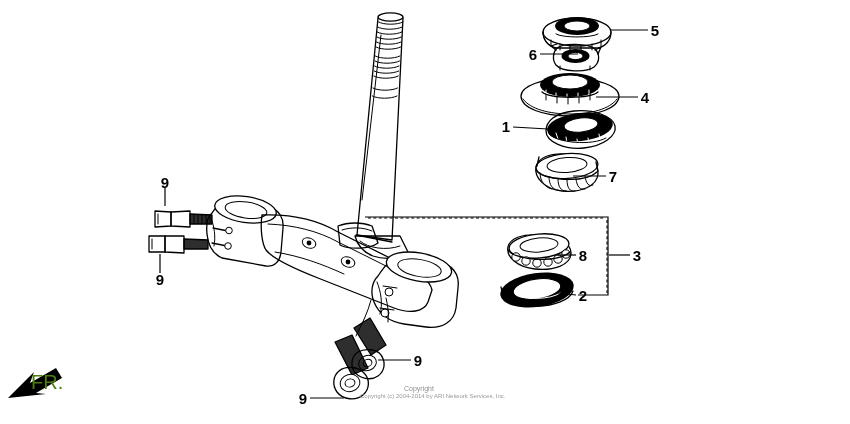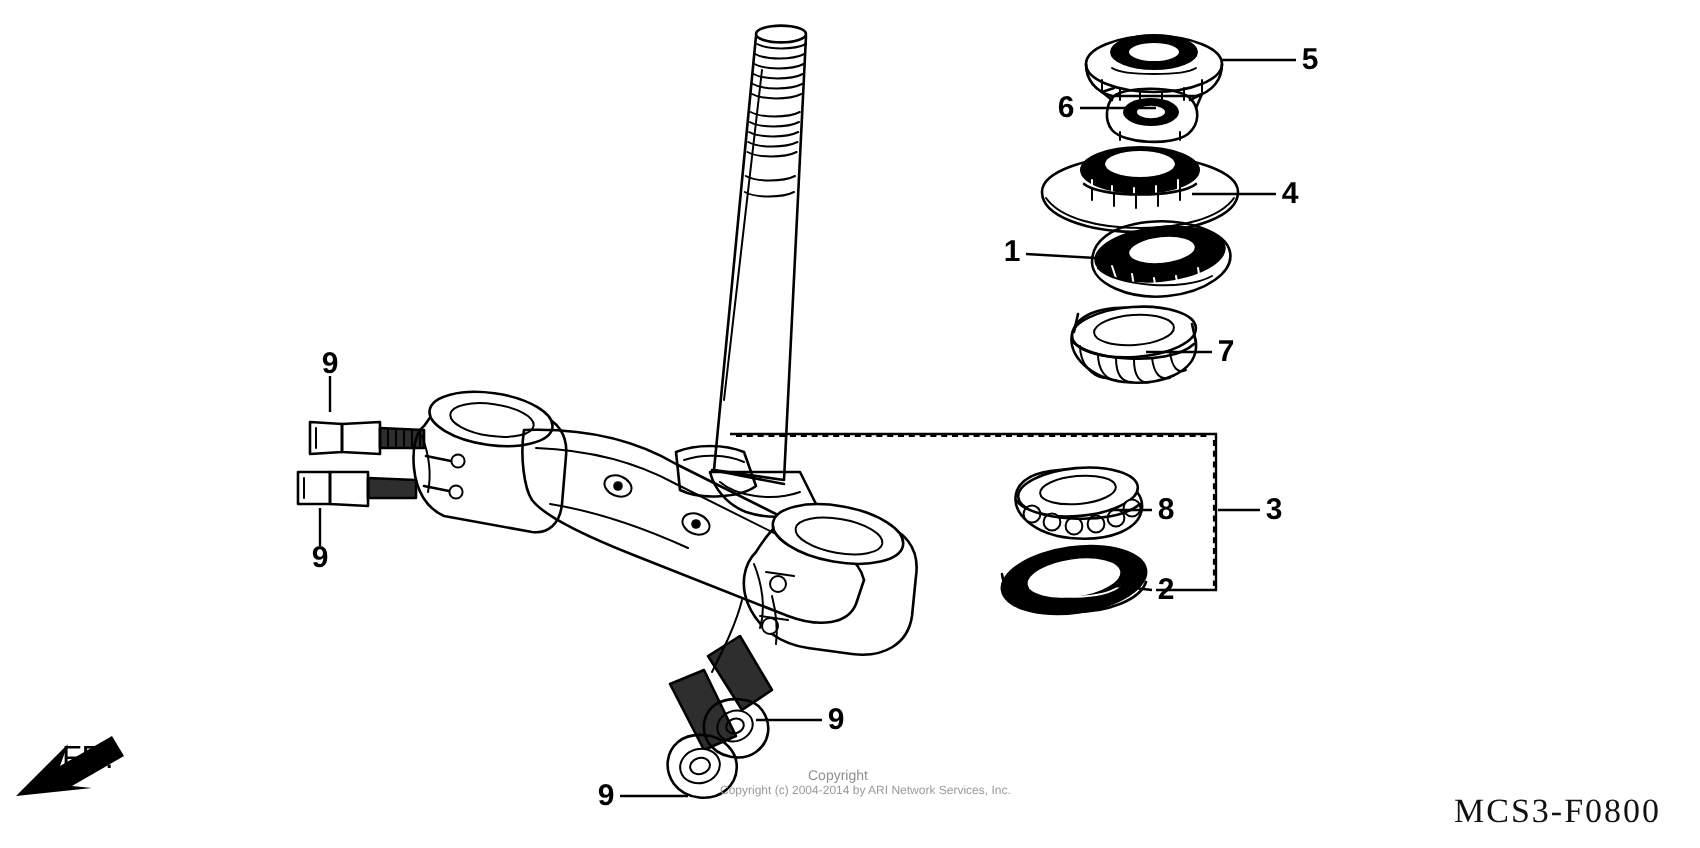--- a/index.html
+++ b/index.html
@@ -6,21 +6,21 @@
   body{width:850px;height:424px;position:relative;overflow:hidden;
        font-family:"Liberation Sans",sans-serif;color:#000;}
   #stage{position:absolute;inset:0;width:850px;height:424px;}
   #art{position:absolute;left:0;top:0;}
   .lbl{position:absolute;font-family:"Liberation Sans",sans-serif;
        font-weight:700;font-size:15px;line-height:15px;color:#000;
        transform:translate(-50%,-50%);white-space:nowrap;}
   .partno{position:absolute;font-family:"Liberation Serif",serif;
           font-size:17px;letter-spacing:1px;color:#111;white-space:nowrap;}
   .fr{position:absolute;font-family:"Liberation Sans",sans-serif;
-      font-weight:400;font-size:16px;color:#000000;white-space:nowrap;}
+      font-weight:400;font-size:20px;color:#4d7c0f;white-space:nowrap;}
   .wm{position:absolute;font-family:"Liberation Sans",sans-serif;
       font-size:7px;color:#8f8f8f;white-space:nowrap;}
   .wm2{position:absolute;font-family:"Liberation Sans",sans-serif;
        font-size:6px;color:#9a9a9a;white-space:nowrap;}
 </style>
 </head>
 <body>
 
 <div id="stage">
 
@@ -297,18 +297,17 @@
 <div class="lbl" style="left:583px;top:255px">8</div>
 <div class="lbl" style="left:583px;top:295px">2</div>
 <div class="lbl" style="left:637px;top:255px">3</div>
 <div class="lbl" style="left:165px;top:182px">9</div>
 <div class="lbl" style="left:160px;top:279px">9</div>
 <div class="lbl" style="left:418px;top:360px">9</div>
 <div class="lbl" style="left:303px;top:398px">9</div>
 
 <div class="fr" style="left:31px;top:371px">FR.</div>
 
-<div class="partno" style="left:727px;top:396px">MCS3-F0800</div>
 
 <div class="wm" style="left:404px;top:385px">Copyright</div>
 <div class="wm2" style="left:360px;top:393px">Copyright (c) 2004-2014 by ARI Network Services, Inc.</div>
 
 </div>
 
 </body></html>

